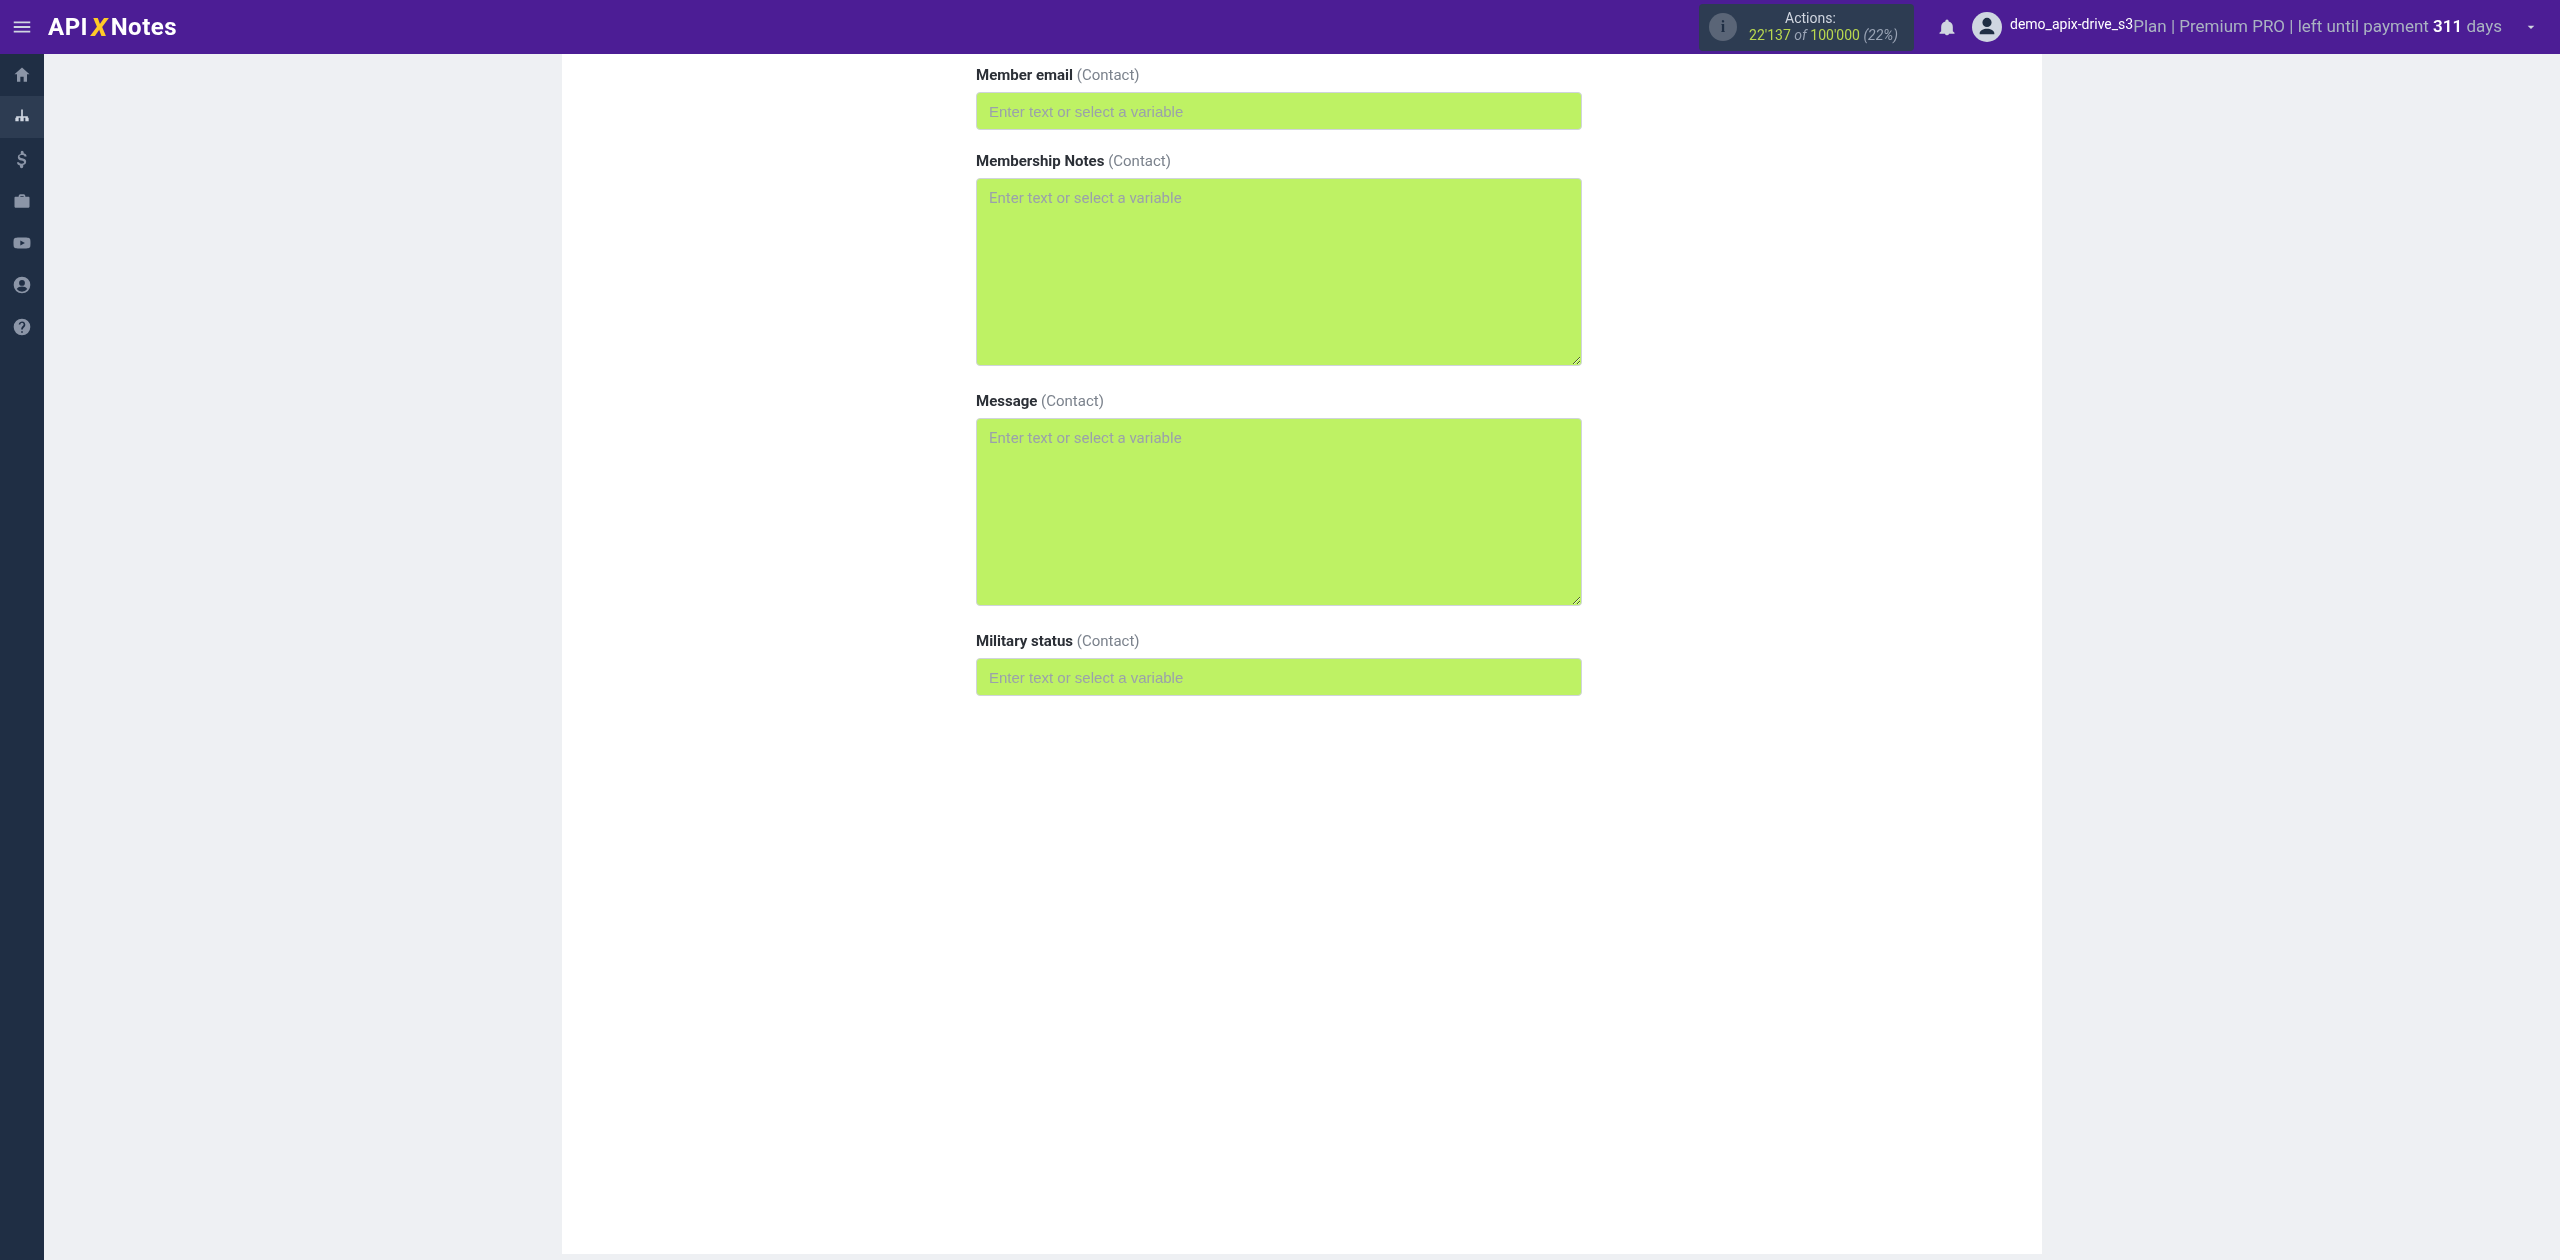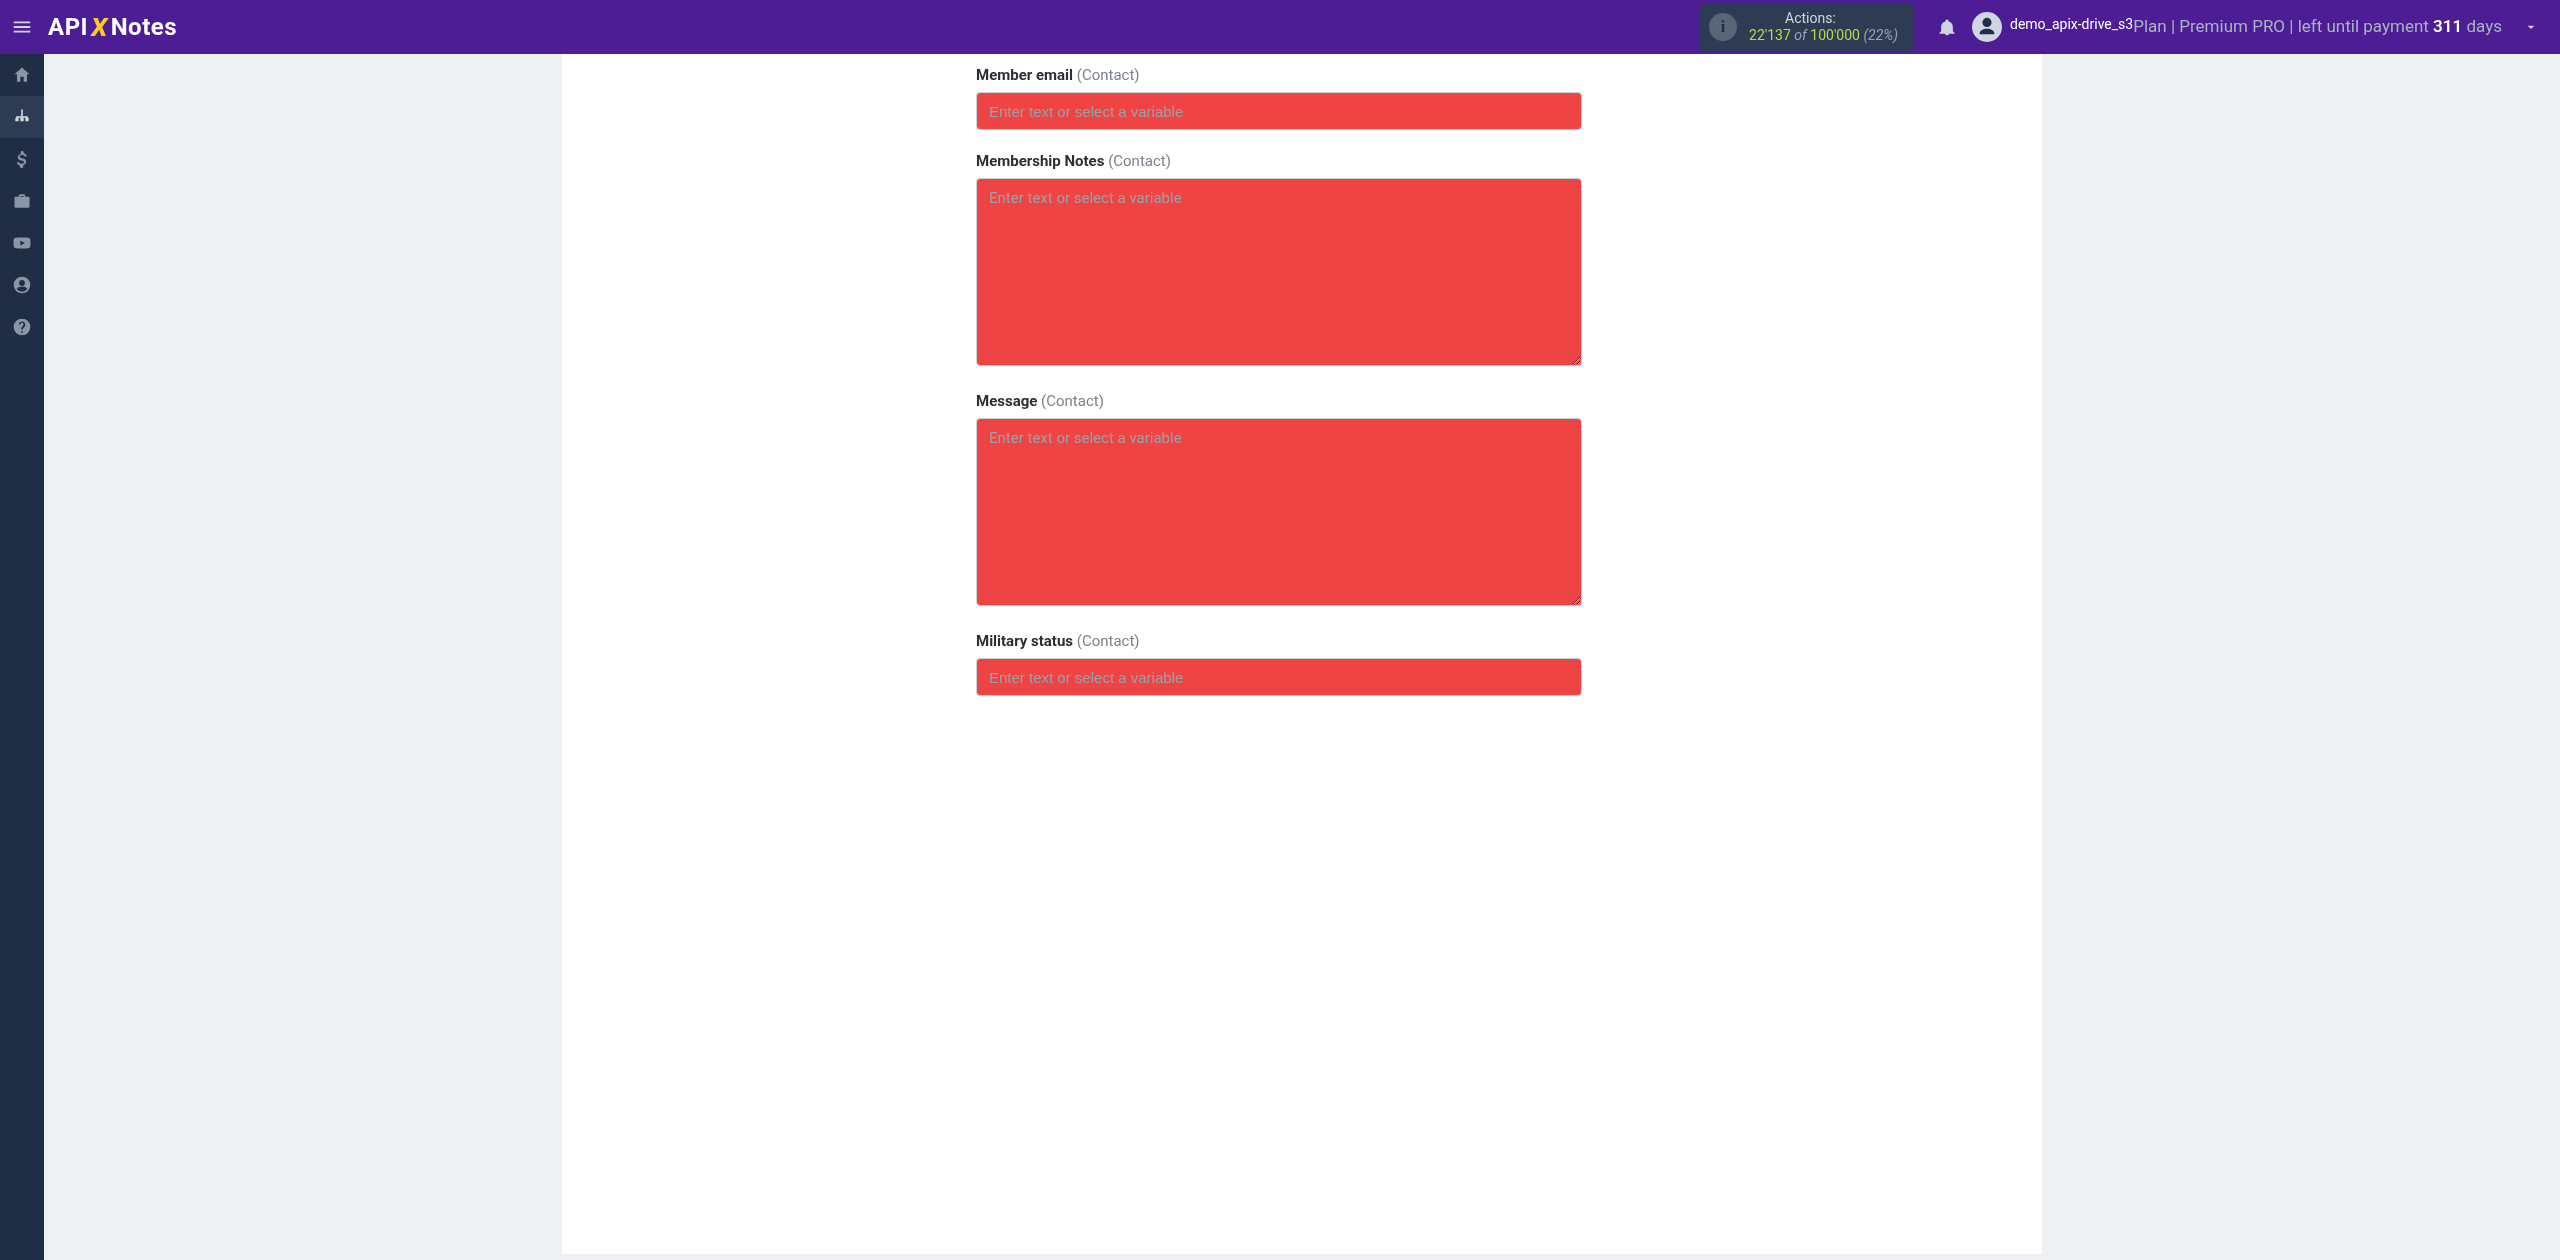--- a/index.html
+++ b/index.html
@@ -136,21 +136,21 @@
   .field { margin-top: 22px; }
   .field:first-child { margin-top: 0; }
   .field-label { font-size: 15px; color: #2b2f36; margin-bottom: 8px; }
   .field-label .lbl-main { font-weight: 700; color: #2b2f36; }
   .field-label .lbl-scope { color: #7b828c; font-weight: 400; }
 
   .text-input, .textarea-input, .tag-input {
     width: 100%;
     border: 1px solid #cfd4db;
     border-radius: 4px;
-    background: #ef4444;
+    background: #bef264;
     font-size: 15px;
     color: #333;
   }
   .text-input { height: 38px; padding: 0 12px; }
   .text-input::placeholder, .textarea-input::placeholder, .tag-input-ph { color: #9aa1ab; }
   .textarea-input { height: 188px; padding: 10px 12px; resize: vertical; font-family: inherit; }
 
   .tag-input {
     min-height: 38px;
     padding: 4px 6px;

